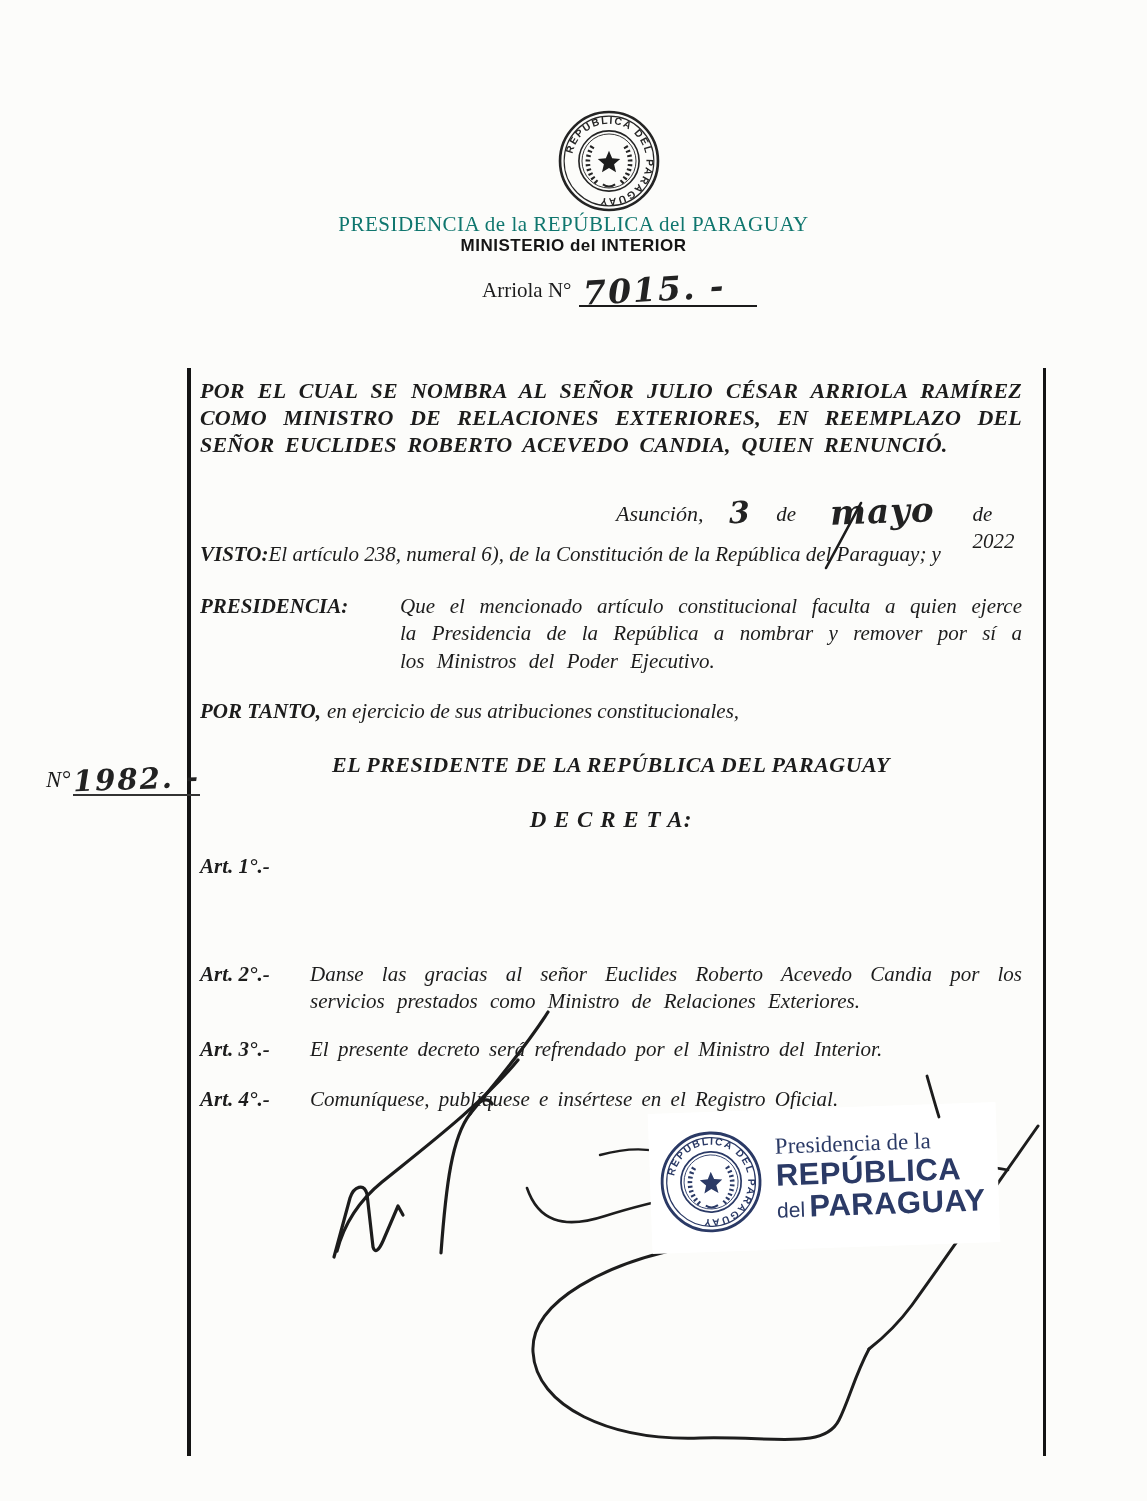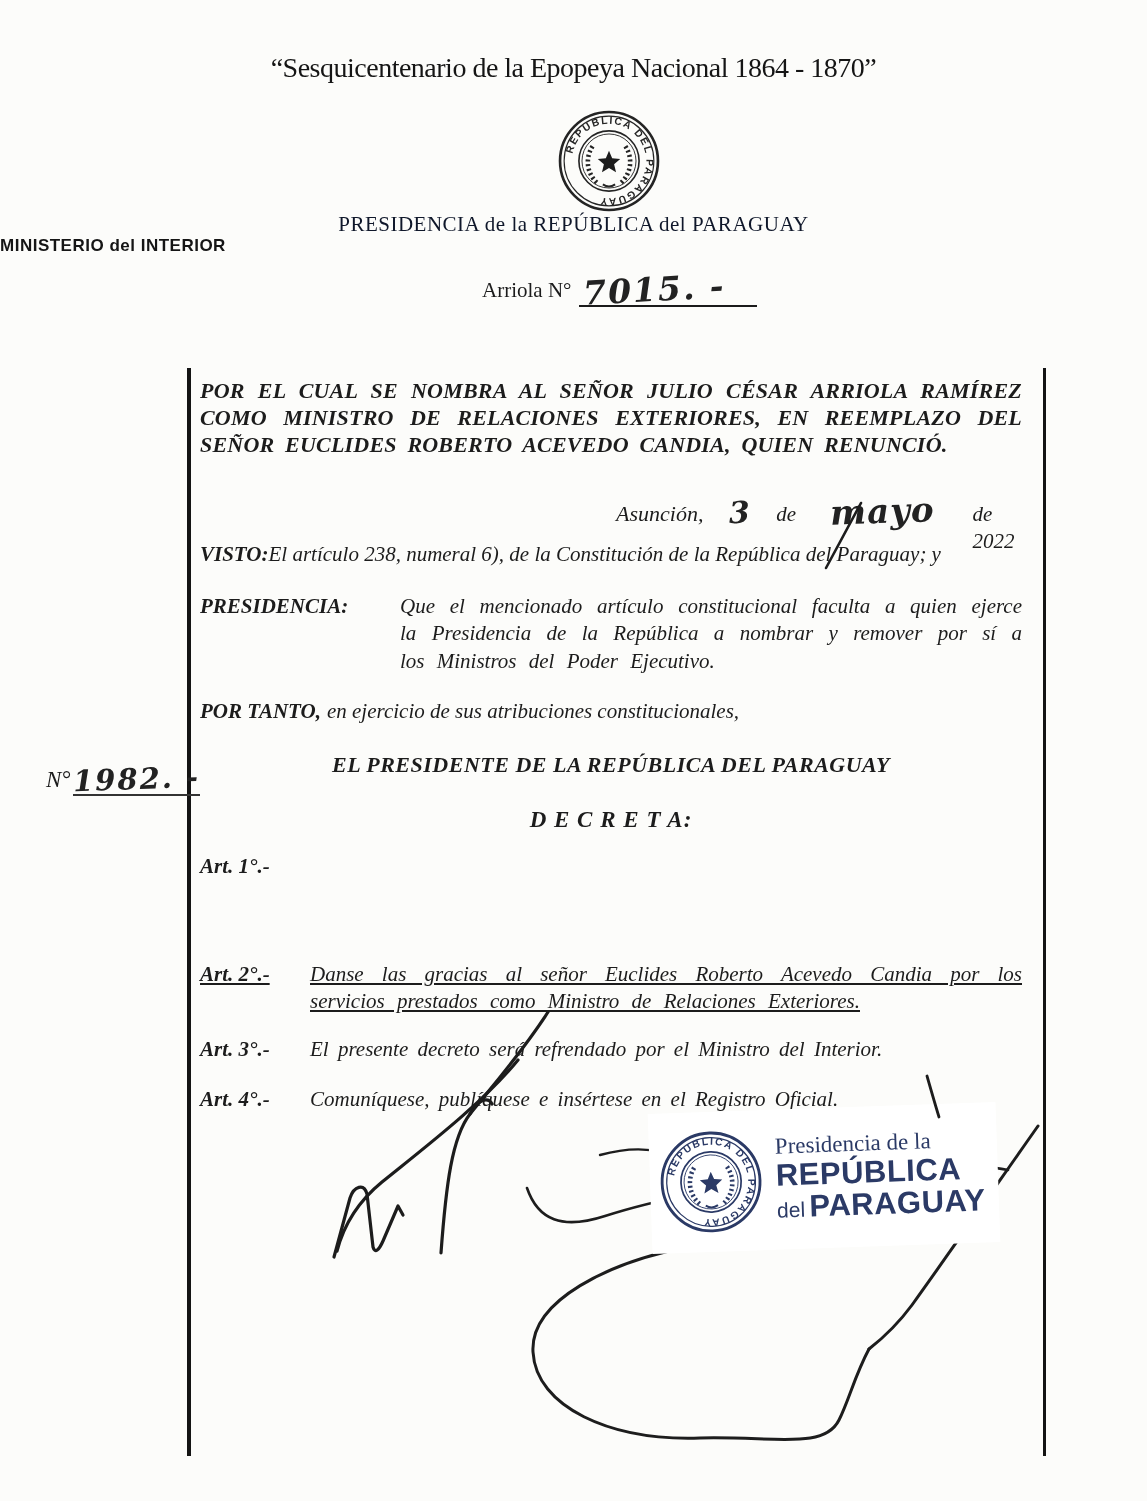--- a/index.html
+++ b/index.html
@@ -9,24 +9,24 @@
     font-family:"Liberation Serif", serif; color:#1c1c1c;
   }
   
   .quote{
     position:absolute; left:0; top:52px; width:1147px; text-align:center;
     font-size:28px; letter-spacing:-0.5px; color:#151515;
   }
   .top-seal{position:absolute; left:558px; top:110px; width:102px; height:102px;}
   .inst1{
     position:absolute; left:0; top:212px; width:1147px; text-align:center;
-    font-size:21px; letter-spacing:.5px; color:#0f172a;
+    font-size:21px; letter-spacing:.5px; color:#0f766e;
   }
   .inst2{
-    position:absolute; left:0; top:236px; width:1147px; 
+    position:absolute; left:0; top:236px; width:1147px; text-align:center;
     font-family:"Liberation Sans", sans-serif; font-weight:bold; font-size:17px;
     letter-spacing:.5px; color:#151515;
   }
   .decree-line{position:absolute; left:482px; top:266px; white-space:nowrap;}
   .decree-label{font-size:21px;}
   .decree-underline{
     display:inline-block; width:178px; margin-left:8px;
     border-bottom:2.5px solid #1b1b1b; text-align:left; vertical-align:baseline;
   }
   .hand{
@@ -58,21 +58,21 @@
   .considerando .lbl{width:200px; flex:0 0 200px;}
   .considerando .txt{flex:1; text-align:justify; word-spacing:7px;}
   .portanto{top:698px;}
   .portanto .lbl{margin-right:6px;}
   .president{top:751px; text-align:center; font-weight:bold; font-size:22px; letter-spacing:.5px;}
   .decreta{top:805px; text-align:center; font-weight:bold; font-size:23px; letter-spacing:1px;}
   .article{display:flex;}
   .art-label{width:110px; flex:0 0 110px; font-weight:bold;}
   .art-text{flex:1; text-align:justify; word-spacing:7px;}
   .art-text b{font-weight:bold;}
-  .art1{top:853px;} .art2{top:961px;text-decoration:underline;} .art3{top:1036px;} .art4{top:1086px;}
+  .art1{top:853px;} .art2{top:961px;} .art3{top:1036px;} .art4{top:1086px;}
   .art3 .art-text,.art4 .art-text{text-align:left; word-spacing:4px;}
   
   .sig{position:absolute; left:0; top:0; width:1147px; height:1501px; pointer-events:none;}
   .stamp{
     position:absolute; left:650px; top:1108px; width:348px; height:140px;
     background:#ffffff; transform:rotate(-2deg);
     display:flex; align-items:center;
   }
   .stamp-seal{width:102px; height:102px; margin-left:10px; flex:0 0 102px;}
   .stamp-text{margin-left:14px; color:#2b3a66; line-height:1.05;}
@@ -81,21 +81,20 @@
   .st3{font-family:"Liberation Sans", sans-serif;}
   .st3 .st3-del{font-size:21px; font-weight:normal;}
   .st3 .st3-main{font-size:31px; font-weight:bold; letter-spacing:.5px;}
   .seal-arc-text{font-family:"Liberation Sans", sans-serif; font-weight:bold;}
 </style>
 </head>
 <body>
 
 <div class="page">
 
-  <div class="quote">“Sesquicentenario de la Epopeya Nacional 1864 - 1870”</div>
 
   <div class="top-seal">
     <svg viewBox="0 0 100 100" width="102" height="102">
       <defs>
         <path id="arcTop" d="M 50,50 m -36.5,0 a 36.5,36.5 0 1 1 73,0 a 36.5,36.5 0 1 1 -73,0"></path>
       </defs>
       <circle cx="50" cy="50" r="48" fill="none" stroke="#242424" stroke-width="2.6"></circle>
       <circle cx="50" cy="50" r="44" fill="none" stroke="#242424" stroke-width="1.1"></circle>
       <text class="seal-arc-text" font-size="10" letter-spacing="1.6" fill="#242424">
         <textPath href="#arcTop" startOffset="3%">REPUBLICA DEL PARAGUAY</textPath>

